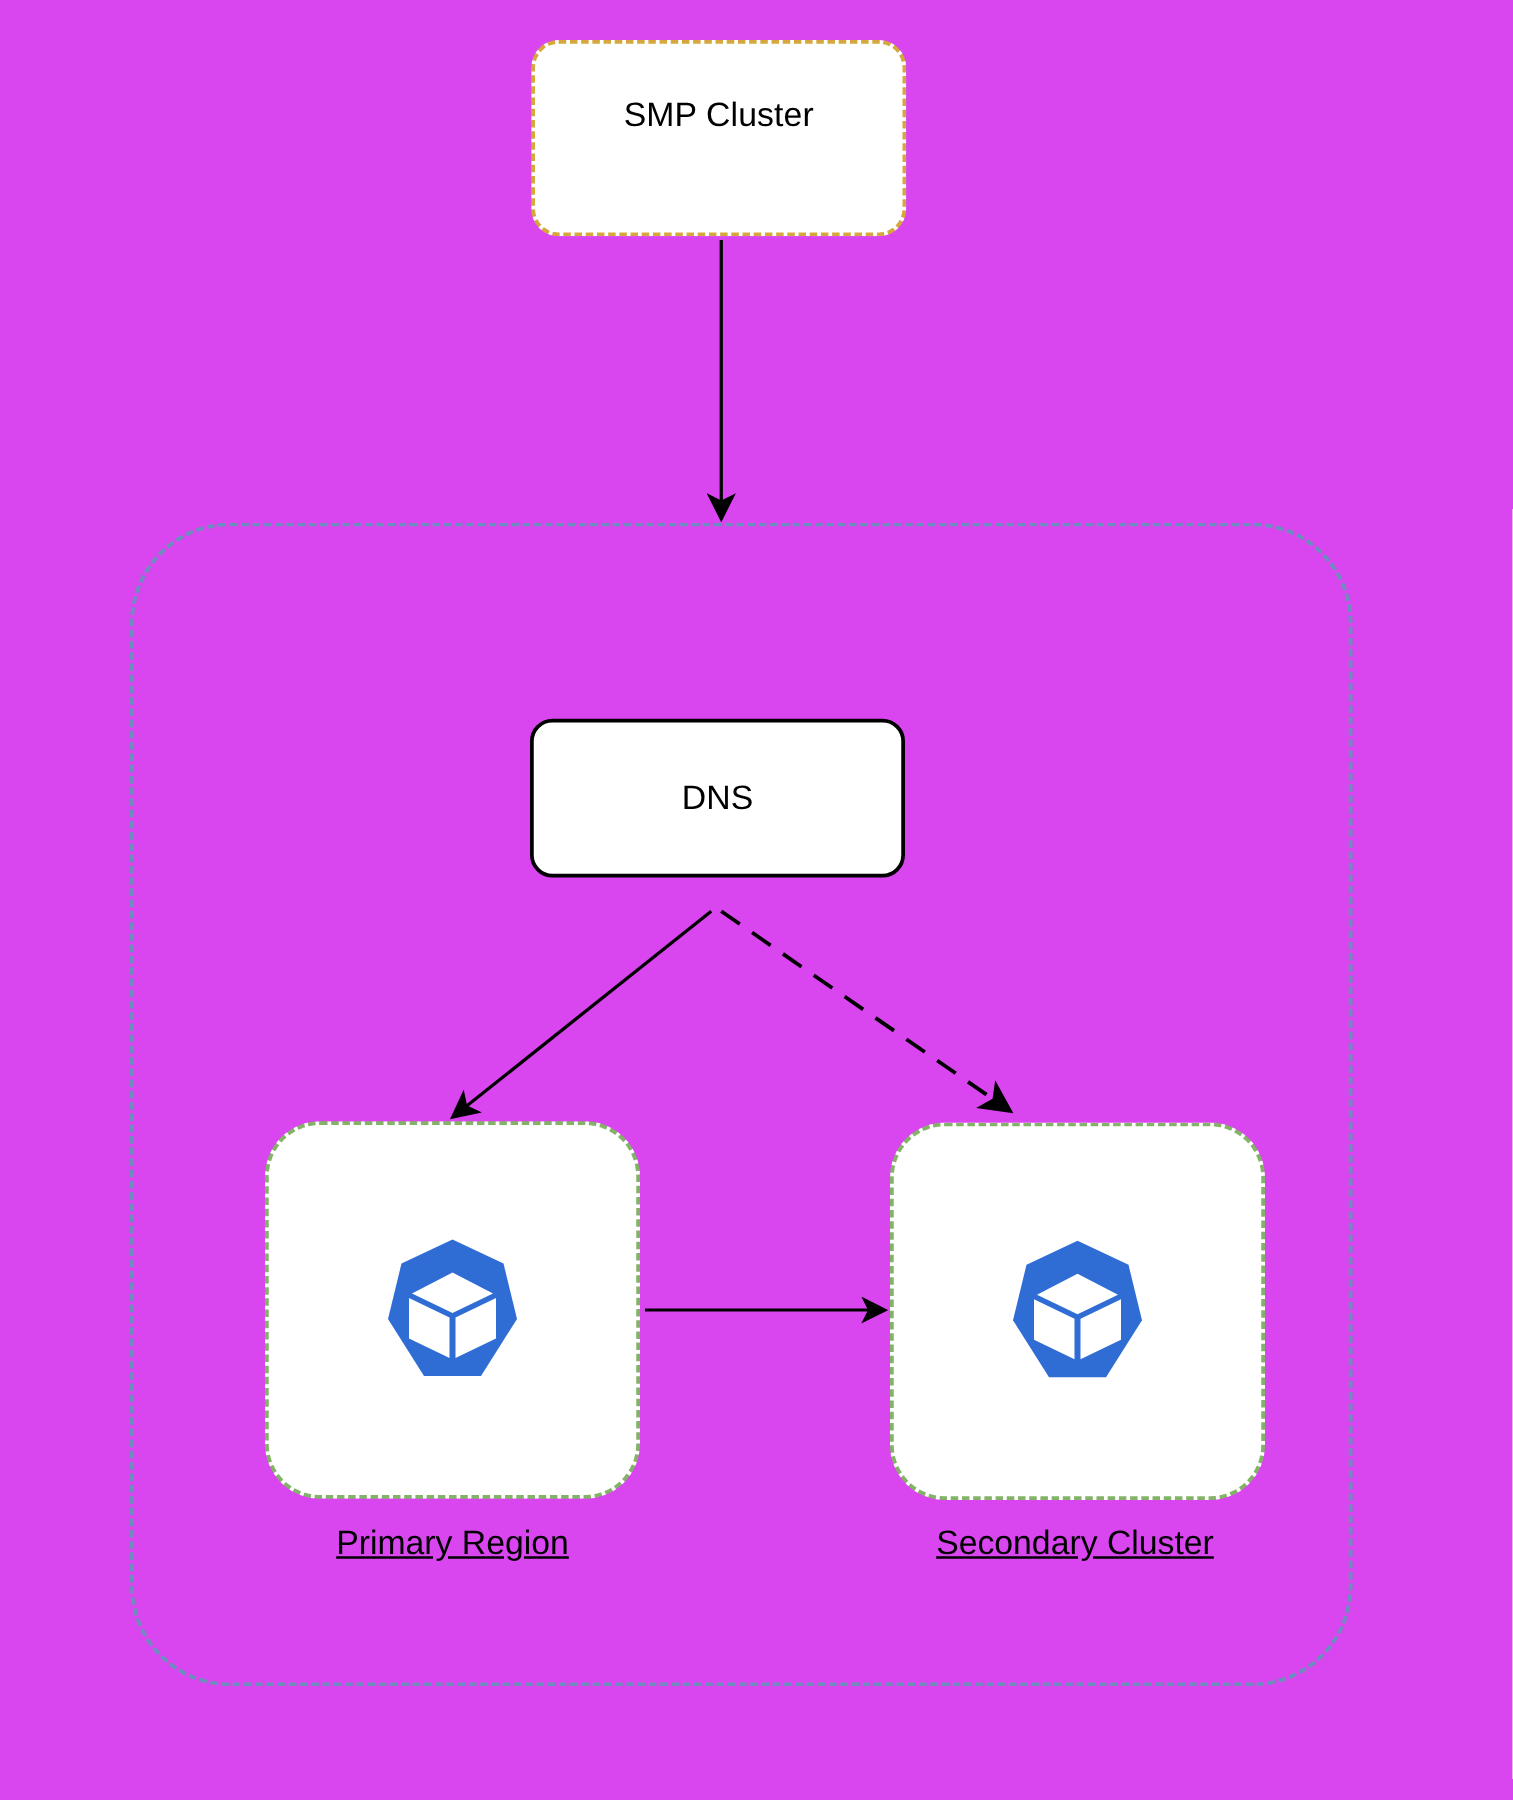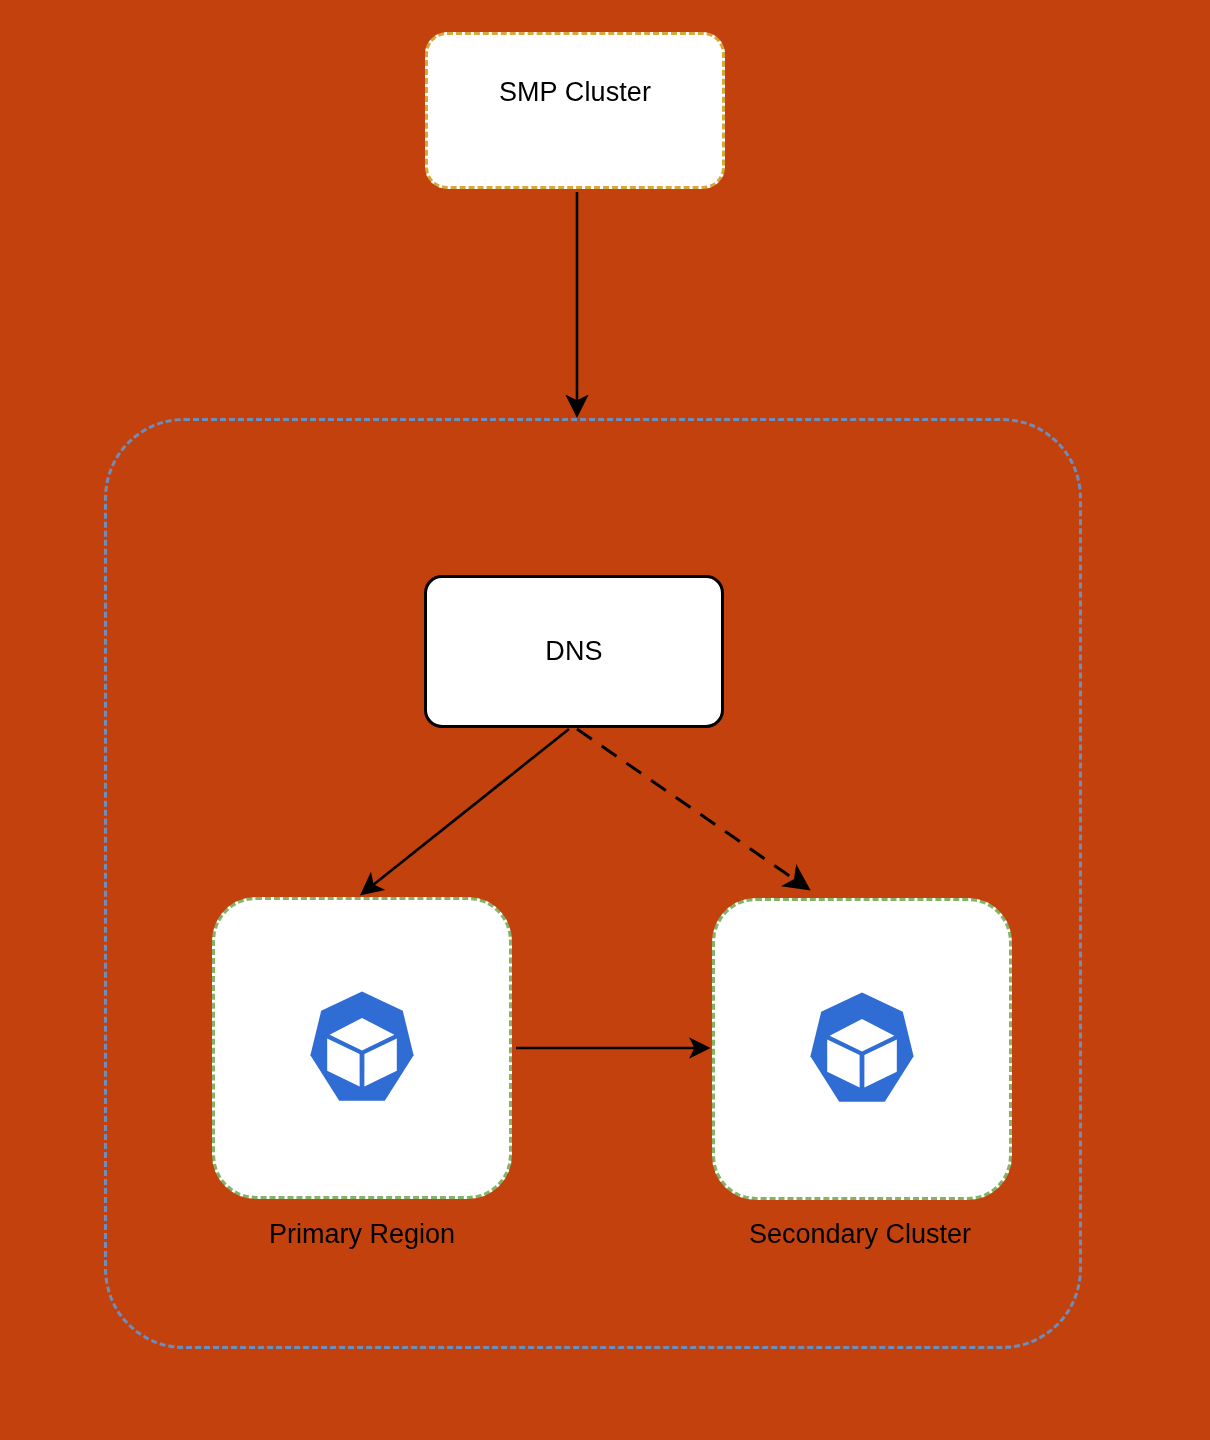--- a/index.html
+++ b/index.html
@@ -8,21 +8,21 @@
     padding: 0;
     background: #ffffff;
   }
   body {
     font-family: "Liberation Sans", sans-serif;
   }
   #canvas {
     position: relative;
     width: 1210px;
     height: 1440px;
-    background: #c2410c;
+    background: #d946ef;
     overflow: hidden;
   }
   .node {
     position: absolute;
     box-sizing: border-box;
     background: #ffffff;
     display: flex;
     align-items: center;
     justify-content: center;
   }
@@ -54,21 +54,21 @@
     height: 931px;
     border: 3px dashed #6C8EBF;
     border-radius: 80px;
     background: transparent;
   }
   
   #dns-node {
     left: 424px;
     top: 575px;
     width: 300px;
-    height: 153px;
+    height: 127px;
     border: 3px solid #000000;
     border-radius: 18px;
   }
   
   .region-box {
     position: absolute;
     box-sizing: border-box;
     border: 3px dashed #82B366;
     border-radius: 44px;
     background: #ffffff;
@@ -93,20 +93,21 @@
     top: 50%;
     transform: translate(-50%, -50%);
   }
   .region-caption {
     position: absolute;
     width: 420px;
     text-align: center;
     font-size: 27px;
     color: #000000;
     white-space: nowrap;
+    text-decoration: underline;
   }
   #primary-region-caption {
     left: 152px;
     top: 1219px;
   }
   #secondary-region-caption {
     left: 650px;
     top: 1219px;
   }
   #edges {

